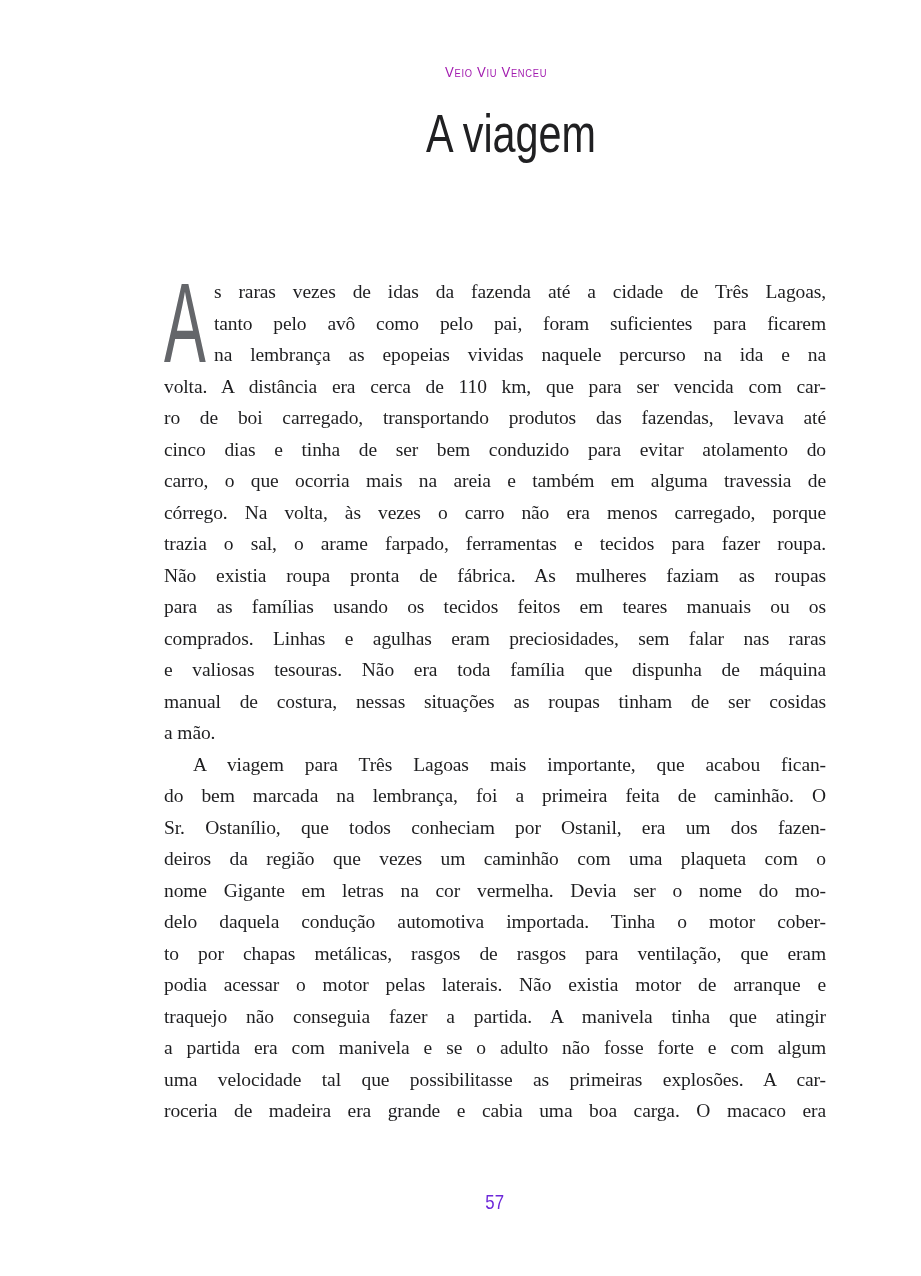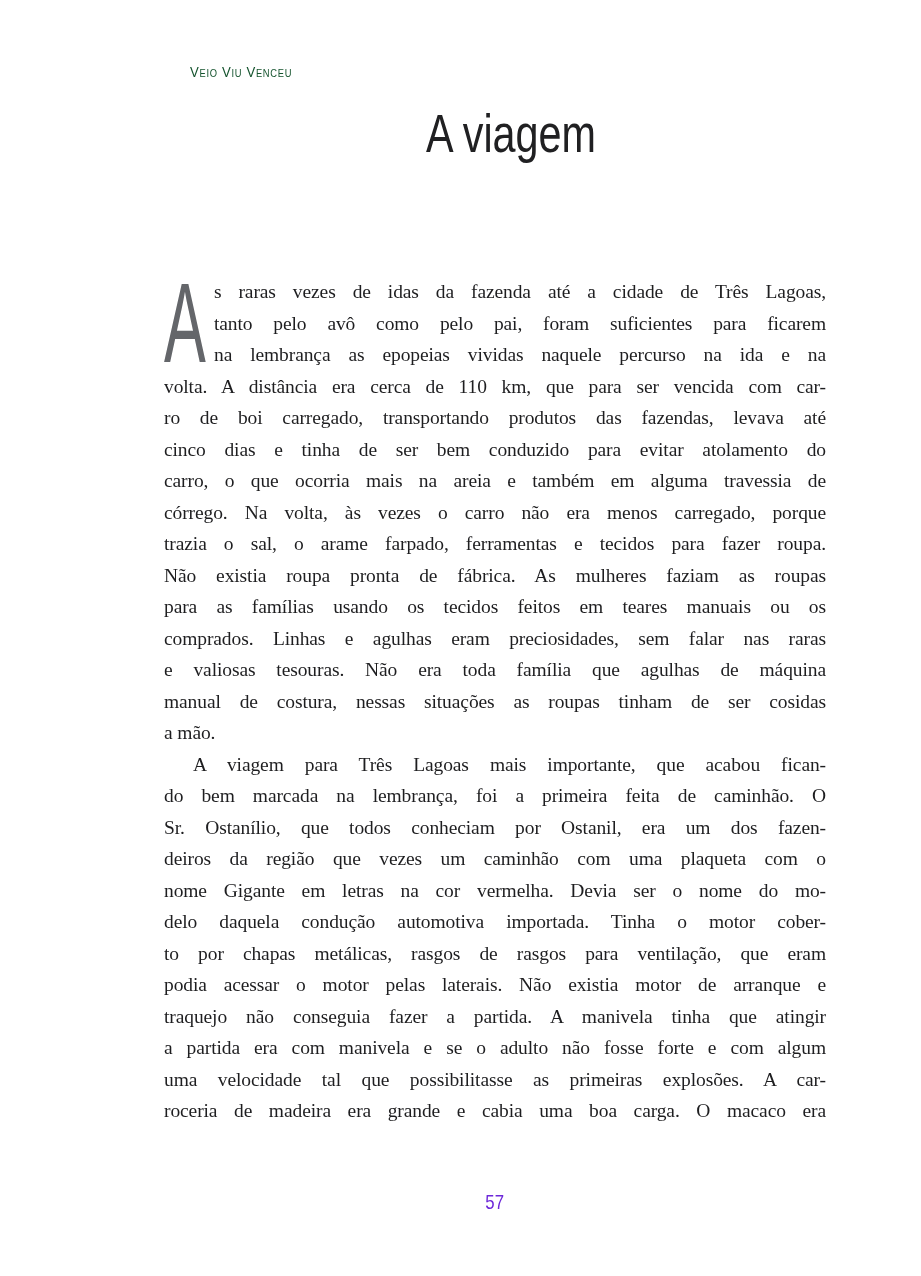--- a/index.html
+++ b/index.html
@@ -11,29 +11,29 @@
     position: relative;
     width: 921px;
     height: 1276px;
     background: #ffffff;
     overflow: hidden;
     font-family: "Liberation Serif", serif;
   }
   .running-head {
     position: absolute;
     top: 64px;
-    left: 172px;
+    left: 156px;
     width: 662px;
-    text-align: left;
+    text-align: center;
     font-family: "Liberation Sans", sans-serif;
     font-variant: small-caps;
     font-size: 15.5px;
     line-height: 16px;
     letter-spacing: 0.8px;
-    color: #14532d;
+    color: #a21caf;
   }
   .running-head .condense {
     display: inline-block;
     transform: scaleX(0.85);
     transform-origin: right center;
   }
   .chapter-title {
     position: absolute;
     top: 90px;
     left: 164px;
@@ -131,21 +131,21 @@
       <div class="line">na lembrança as epopeias vividas naquele percurso na ida e na</div>
       <div class="line">volta. A distância era cerca de 110 km, que para ser vencida com car-</div>
       <div class="line">ro de boi carregado, transportando produtos das fazendas, levava até</div>
       <div class="line">cinco dias e tinha de ser bem conduzido para evitar atolamento do</div>
       <div class="line">carro, o que ocorria mais na areia e também em alguma travessia de</div>
       <div class="line">córrego. Na volta, às vezes o carro não era menos carregado, porque</div>
       <div class="line">trazia o sal, o arame farpado, ferramentas e tecidos para fazer roupa.</div>
       <div class="line">Não existia roupa pronta de fábrica. As mulheres faziam as roupas</div>
       <div class="line">para as famílias usando os tecidos feitos em teares manuais ou os</div>
       <div class="line">comprados. Linhas e agulhas eram preciosidades, sem falar nas raras</div>
-      <div class="line">e valiosas tesouras. Não era toda família que agulhas de máquina</div>
+      <div class="line">e valiosas tesouras. Não era toda família que dispunha de máquina</div>
       <div class="line">manual de costura, nessas situações as roupas tinham de ser cosidas</div>
       <div class="line p-last">a mão.</div>
     </div>
 
     <div>
       <div class="line indent">A viagem para Três Lagoas mais importante, que acabou fican-</div>
       <div class="line">do bem marcada na lembrança, foi a primeira feita de caminhão. O</div>
       <div class="line">Sr. Ostanílio, que todos conheciam por Ostanil, era um dos fazen-</div>
       <div class="line">deiros da região que vezes um caminhão com uma plaqueta com o</div>
       <div class="line">nome Gigante em letras na cor vermelha. Devia ser o nome do mo-</div>

